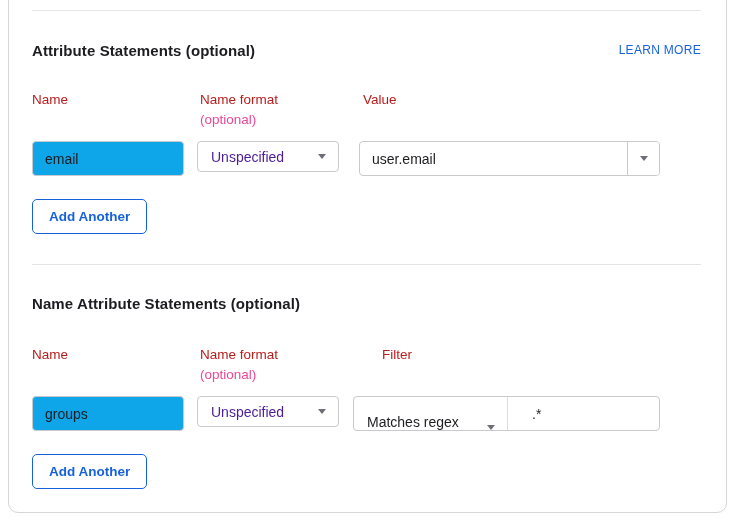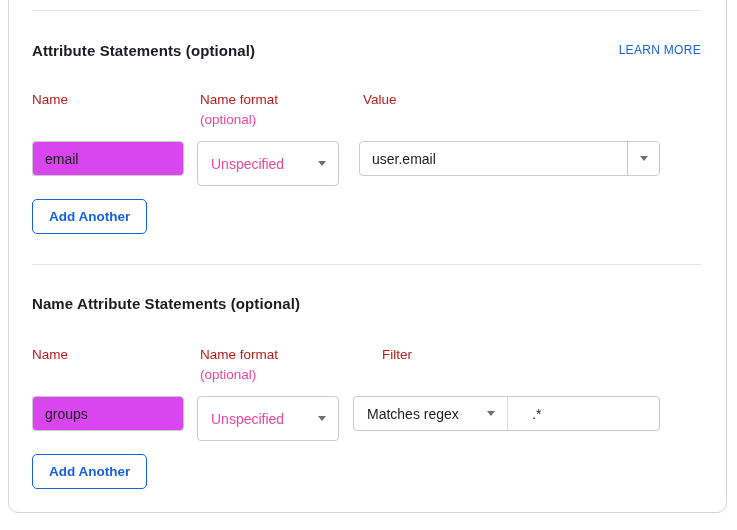--- a/index.html
+++ b/index.html
@@ -57,40 +57,40 @@
     font-size: 13.5px; font-weight: normal;
     color: #ec4899;
     white-space: nowrap;
   }
 
   .text-input {
     position: absolute;
     height: 35px;
     border: 1px solid #c9c9ce;
     border-radius: 4px;
-    background: #d946ef;
+    background: #0ea5e9;
     font-family: "Liberation Sans", sans-serif;
     font-size: 14px;
     color: #1d1d21;
     padding: 0 12px;
     outline: none;
   }
 
   .dropdown {
     position: absolute;
-    height: 45px;
+    height: 31px;
     border: 1px solid #c9c9ce;
     border-radius: 4px;
     background: #ffffff;
     display: flex;
     align-items: center;
     justify-content: space-between;
     padding: 0 12px 0 13px;
     font-size: 14px;
-    color: #ec4899;
+    color: #4c1d95;
     cursor: pointer;
   }
 
   .caret {
     width: 0; height: 0;
     border-left: 4.5px solid transparent;
     border-right: 4.5px solid transparent;
     border-top: 5.5px solid #6e6e78;
     flex: 0 0 auto;
   }
@@ -122,21 +122,21 @@
     border-left: 1px solid #c9c9ce;
     display: flex;
     align-items: center;
     justify-content: center;
     cursor: pointer;
     background: #ffffff;
   }
   .combo .combo-dd {
     flex: 0 0 154px;
     display: flex;
-    align-items: center;
+    align-items: flex-end;
     justify-content: space-between;
     padding: 0 12px 0 13px;
     border-right: 1px solid #dcdce0;
     font-size: 14px;
     color: #1d1d21;
     cursor: pointer;
   }
 
   .add-btn {
     position: absolute;

